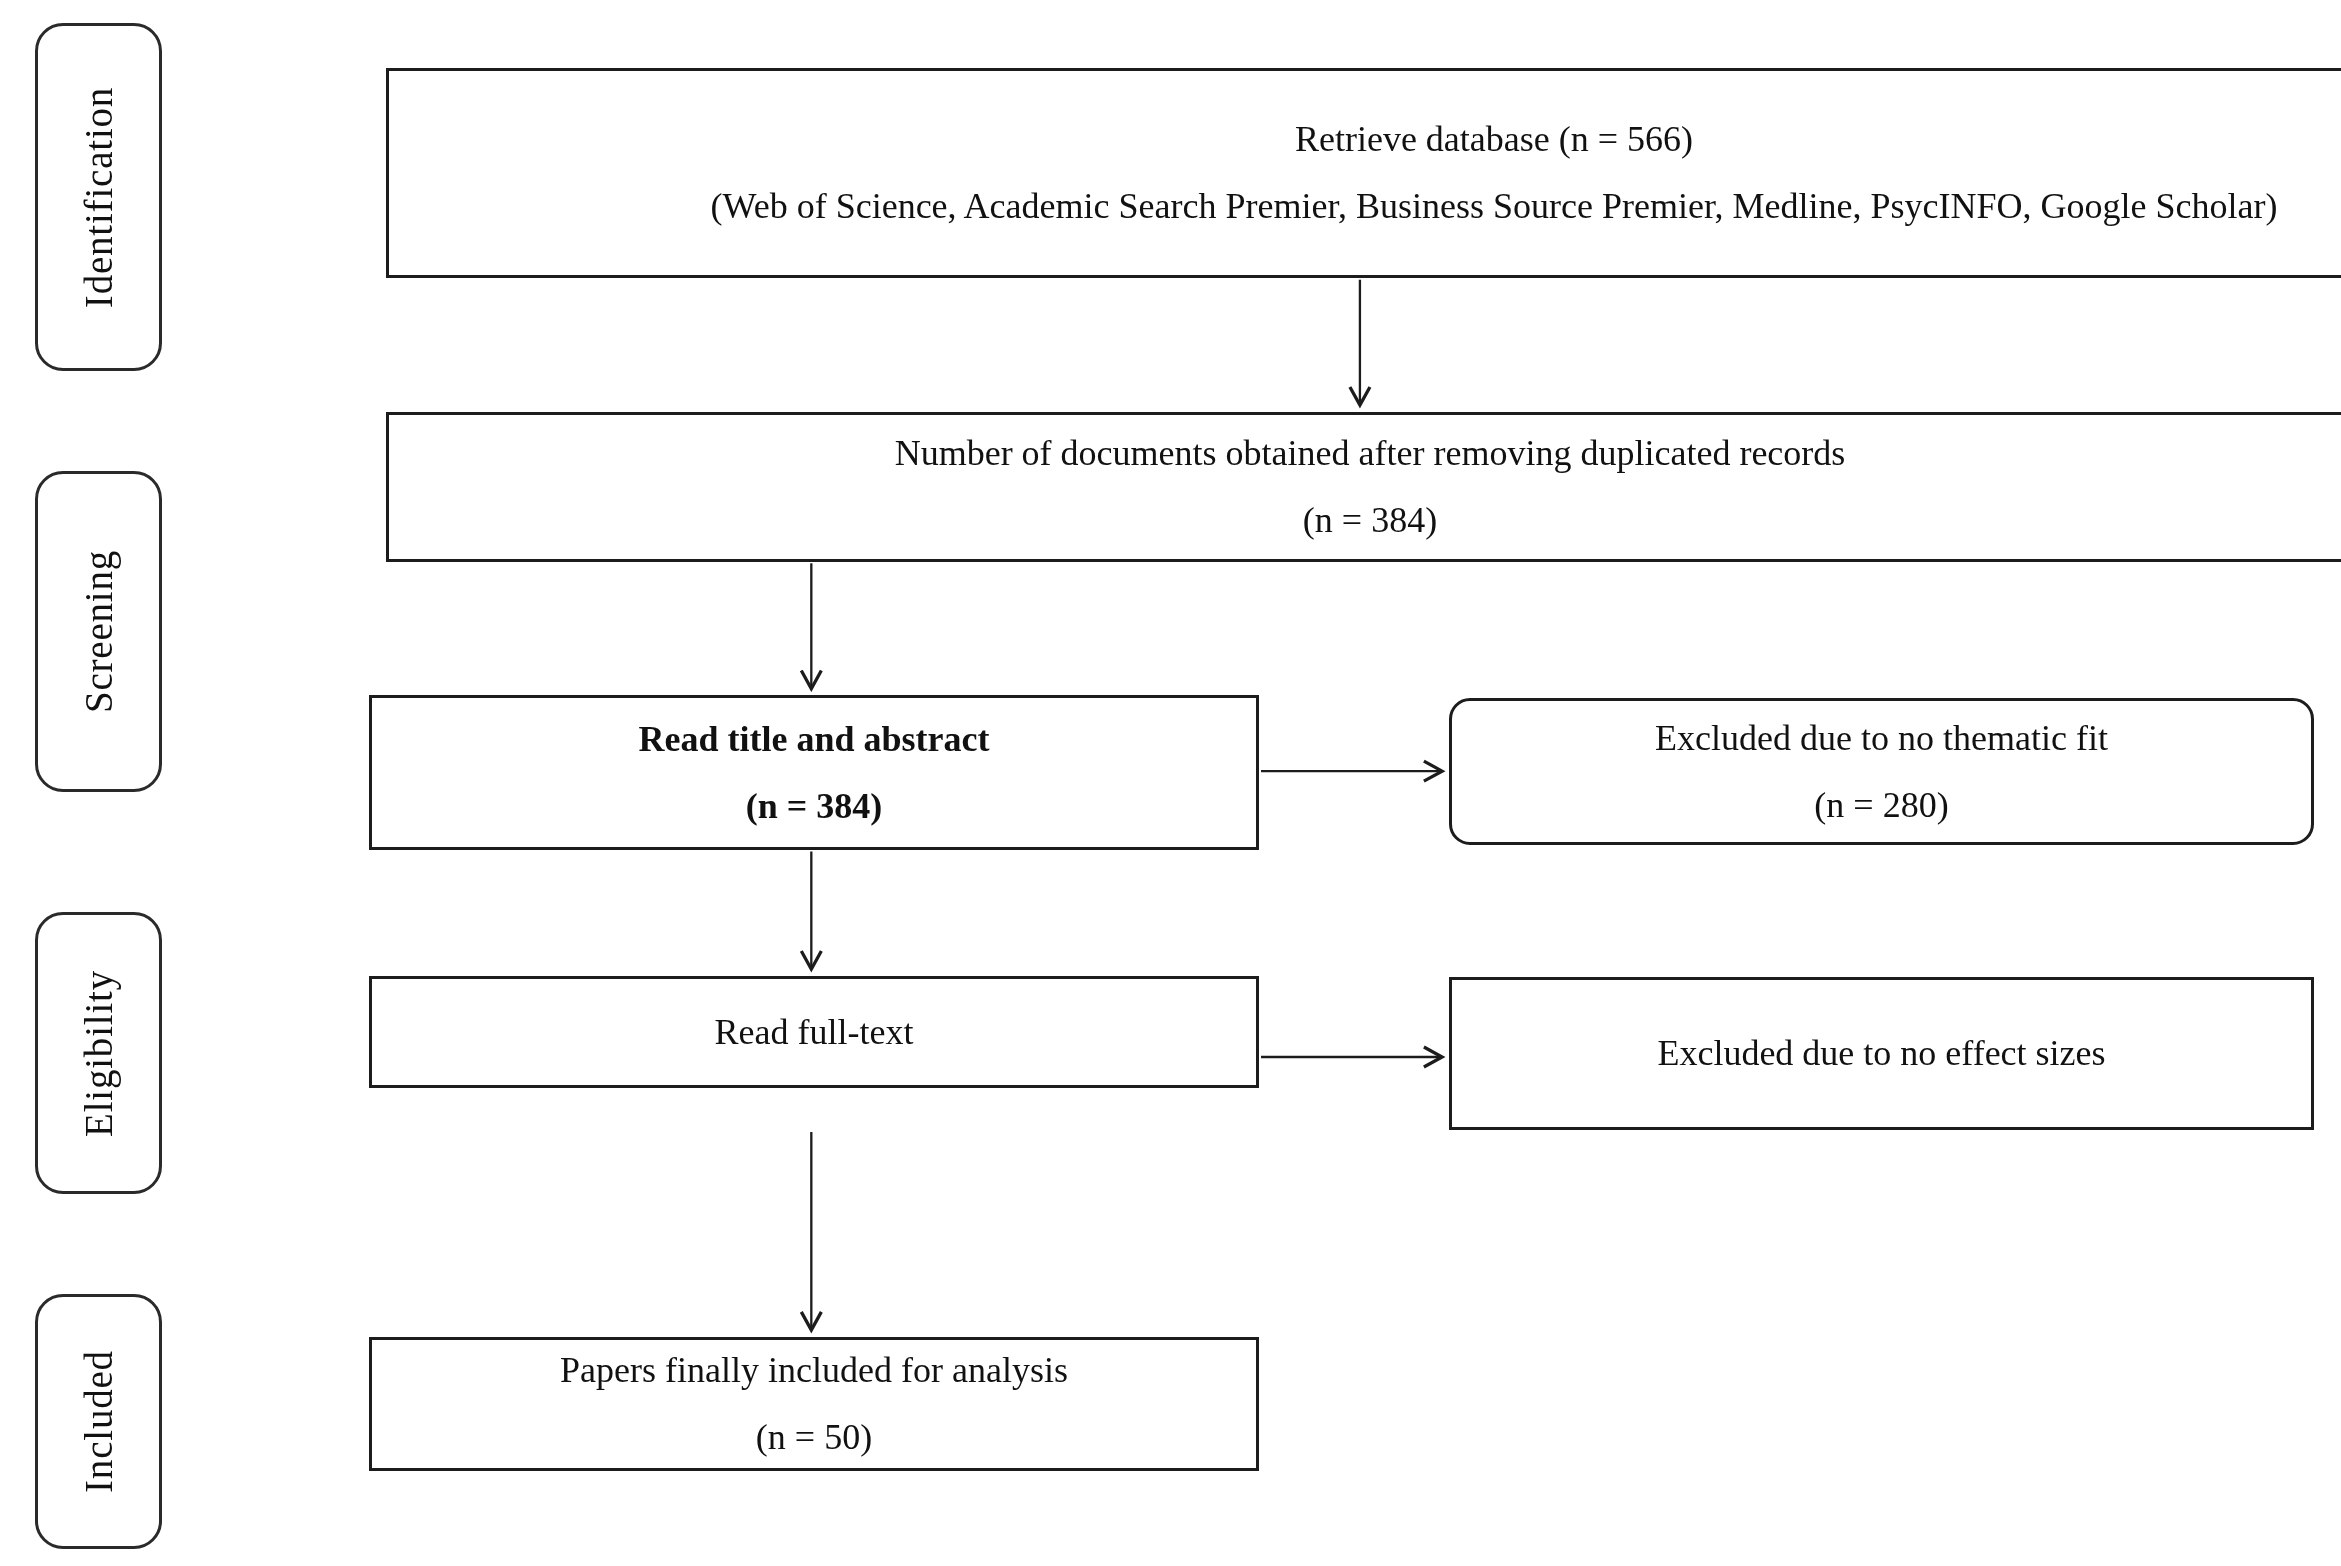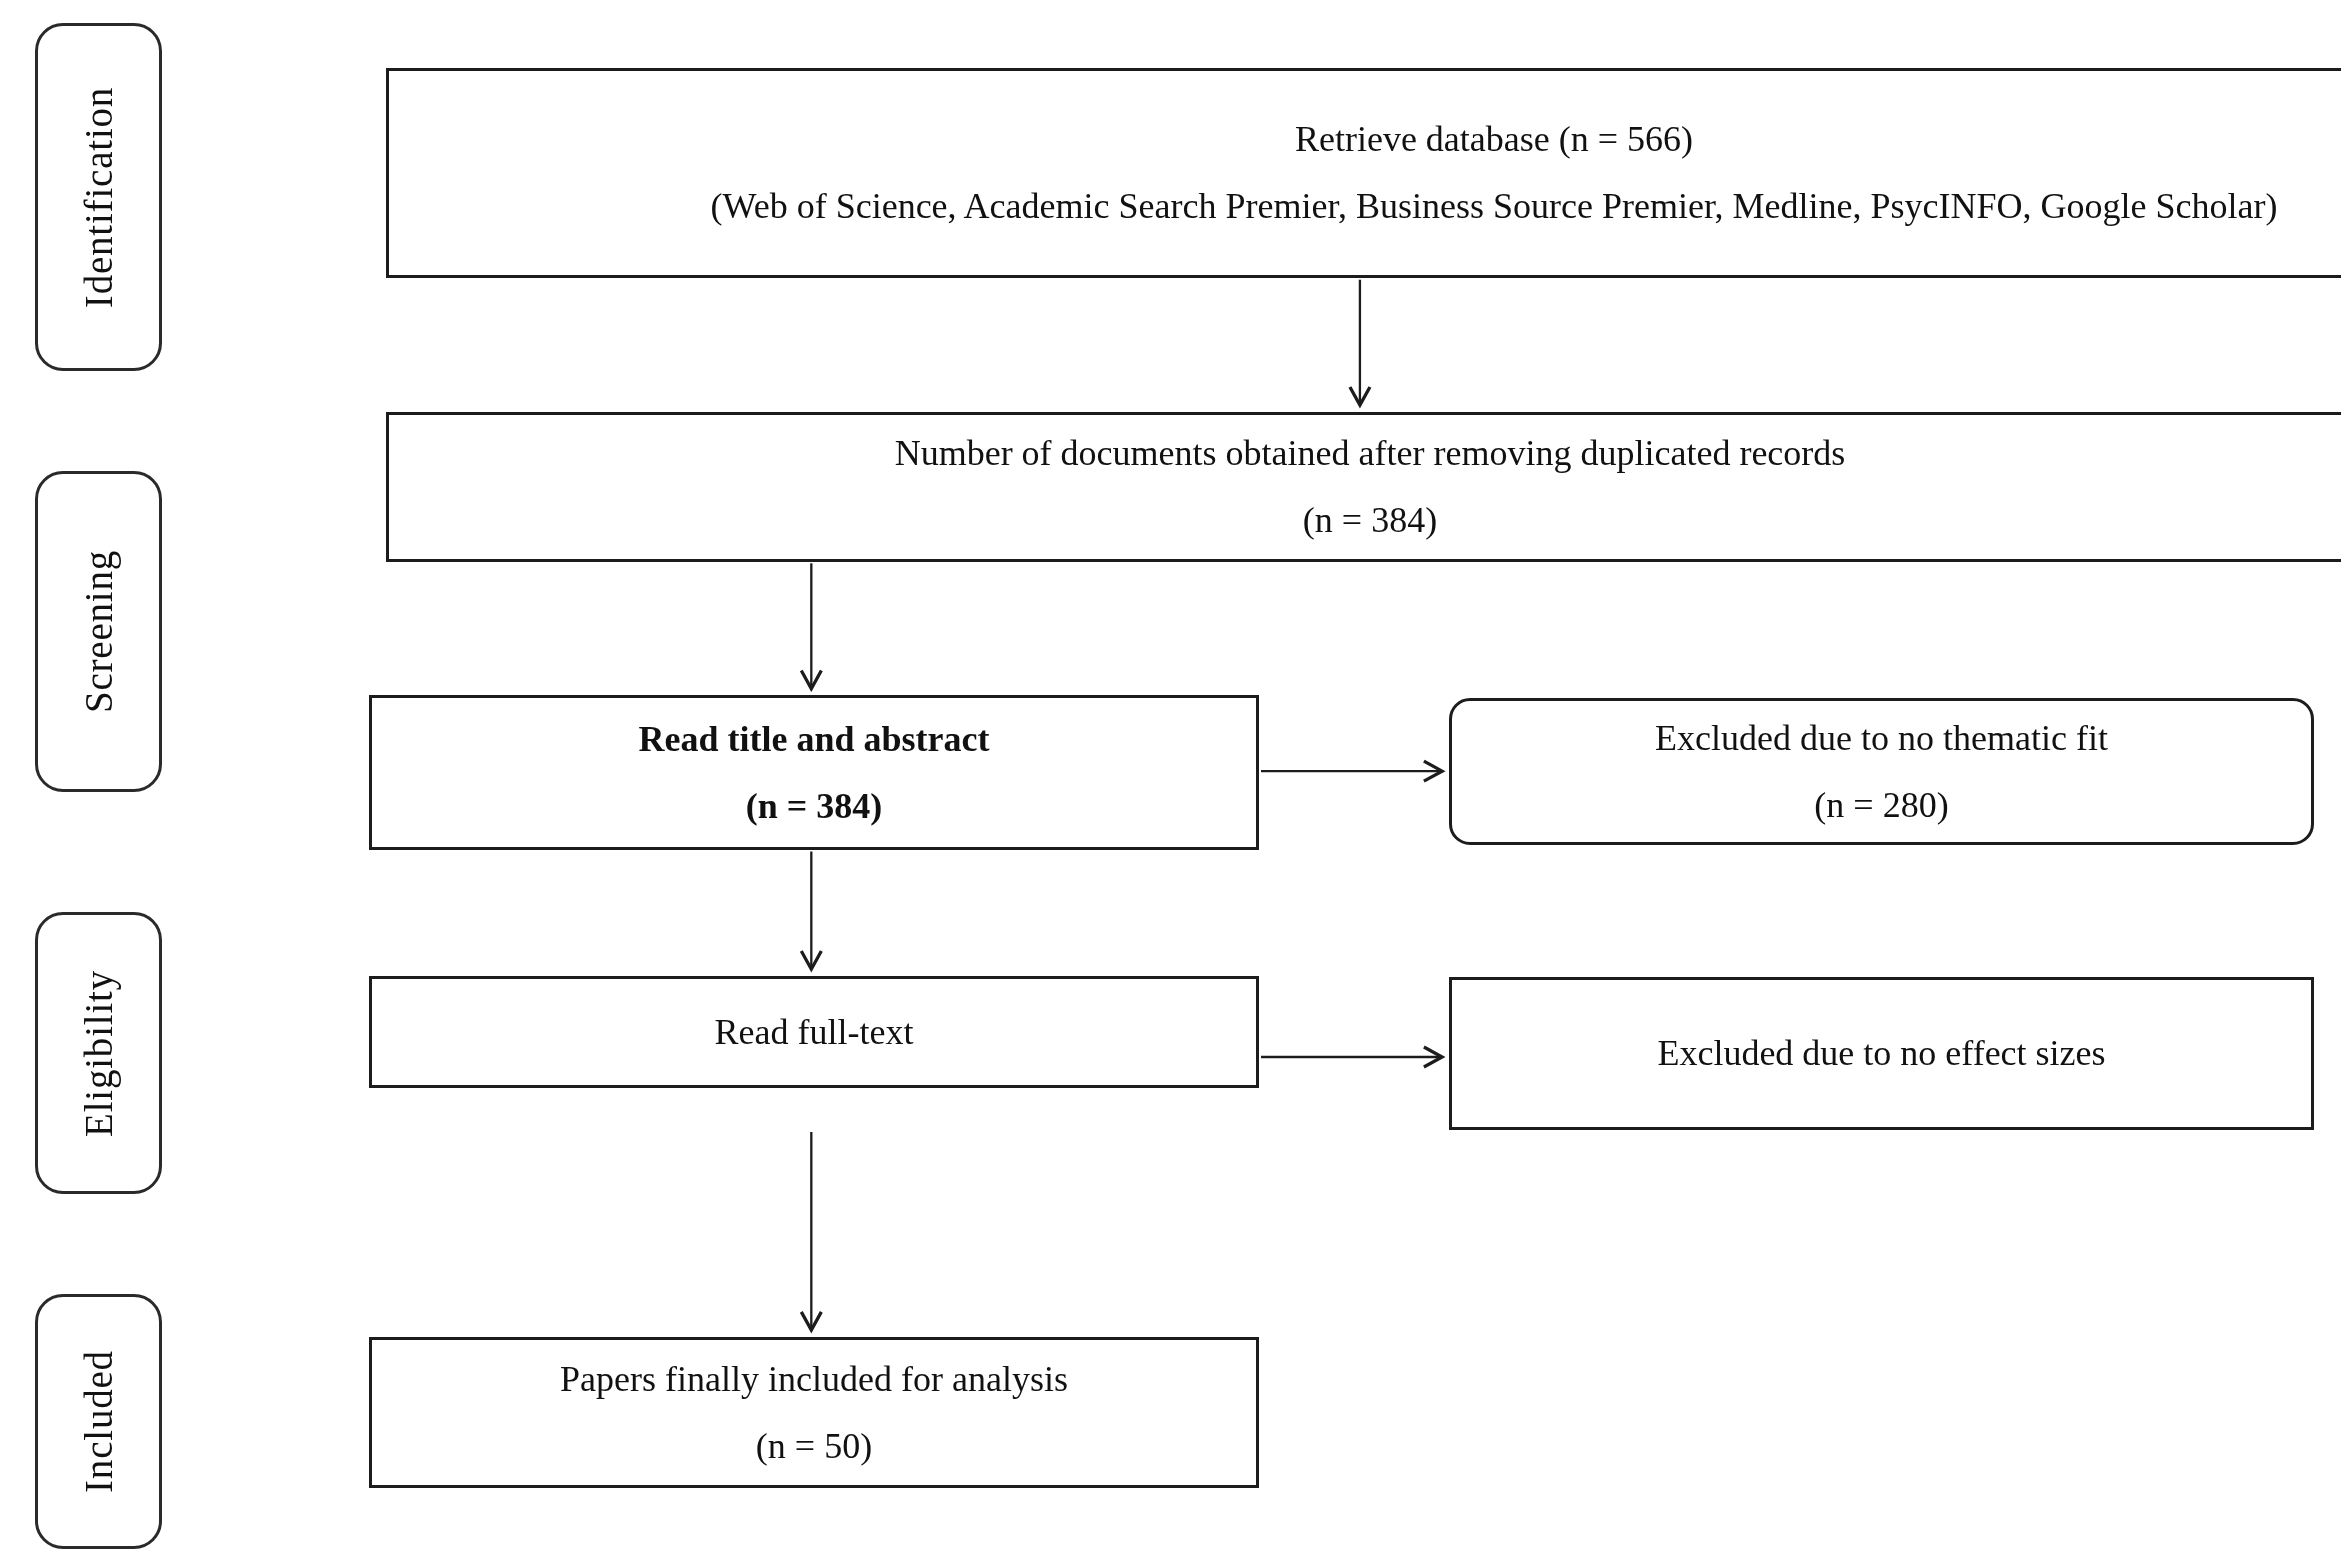--- a/index.html
+++ b/index.html
@@ -98,21 +98,21 @@
   </div>
 
   <div class="box" style="left:369px; top:976px; width:890px; height:112px;">
     <div class="line">Read full-text</div>
   </div>
 
   <div class="box" style="left:1449px; top:977px; width:865px; height:153px;gap:44px;">
     <div class="line">Excluded due to no effect sizes</div>
   </div>
 
-  <div class="box" style="left:369px; top:1337px; width:890px; height:151px;">
+  <div class="box" style="left:369px; top:1337px; width:890px; height:134px;">
     <div class="line">Papers finally included for analysis</div>
     <div class="line">(n = 50)</div>
   </div>
 
   <svg id="arrows" viewBox="0 0 3031 2028" xmlns="http://www.w3.org/2000/svg">
     <defs>
       <marker id="arrowhead" viewBox="0 0 14 14" refX="11" refY="7" markerWidth="11" markerHeight="11" orient="auto-start-reverse">
         <path d="M2,1.5 L12,7 L2,12.5" fill="none" stroke="#1c1c1c" stroke-width="1.8"></path>
       </marker>
     </defs>

